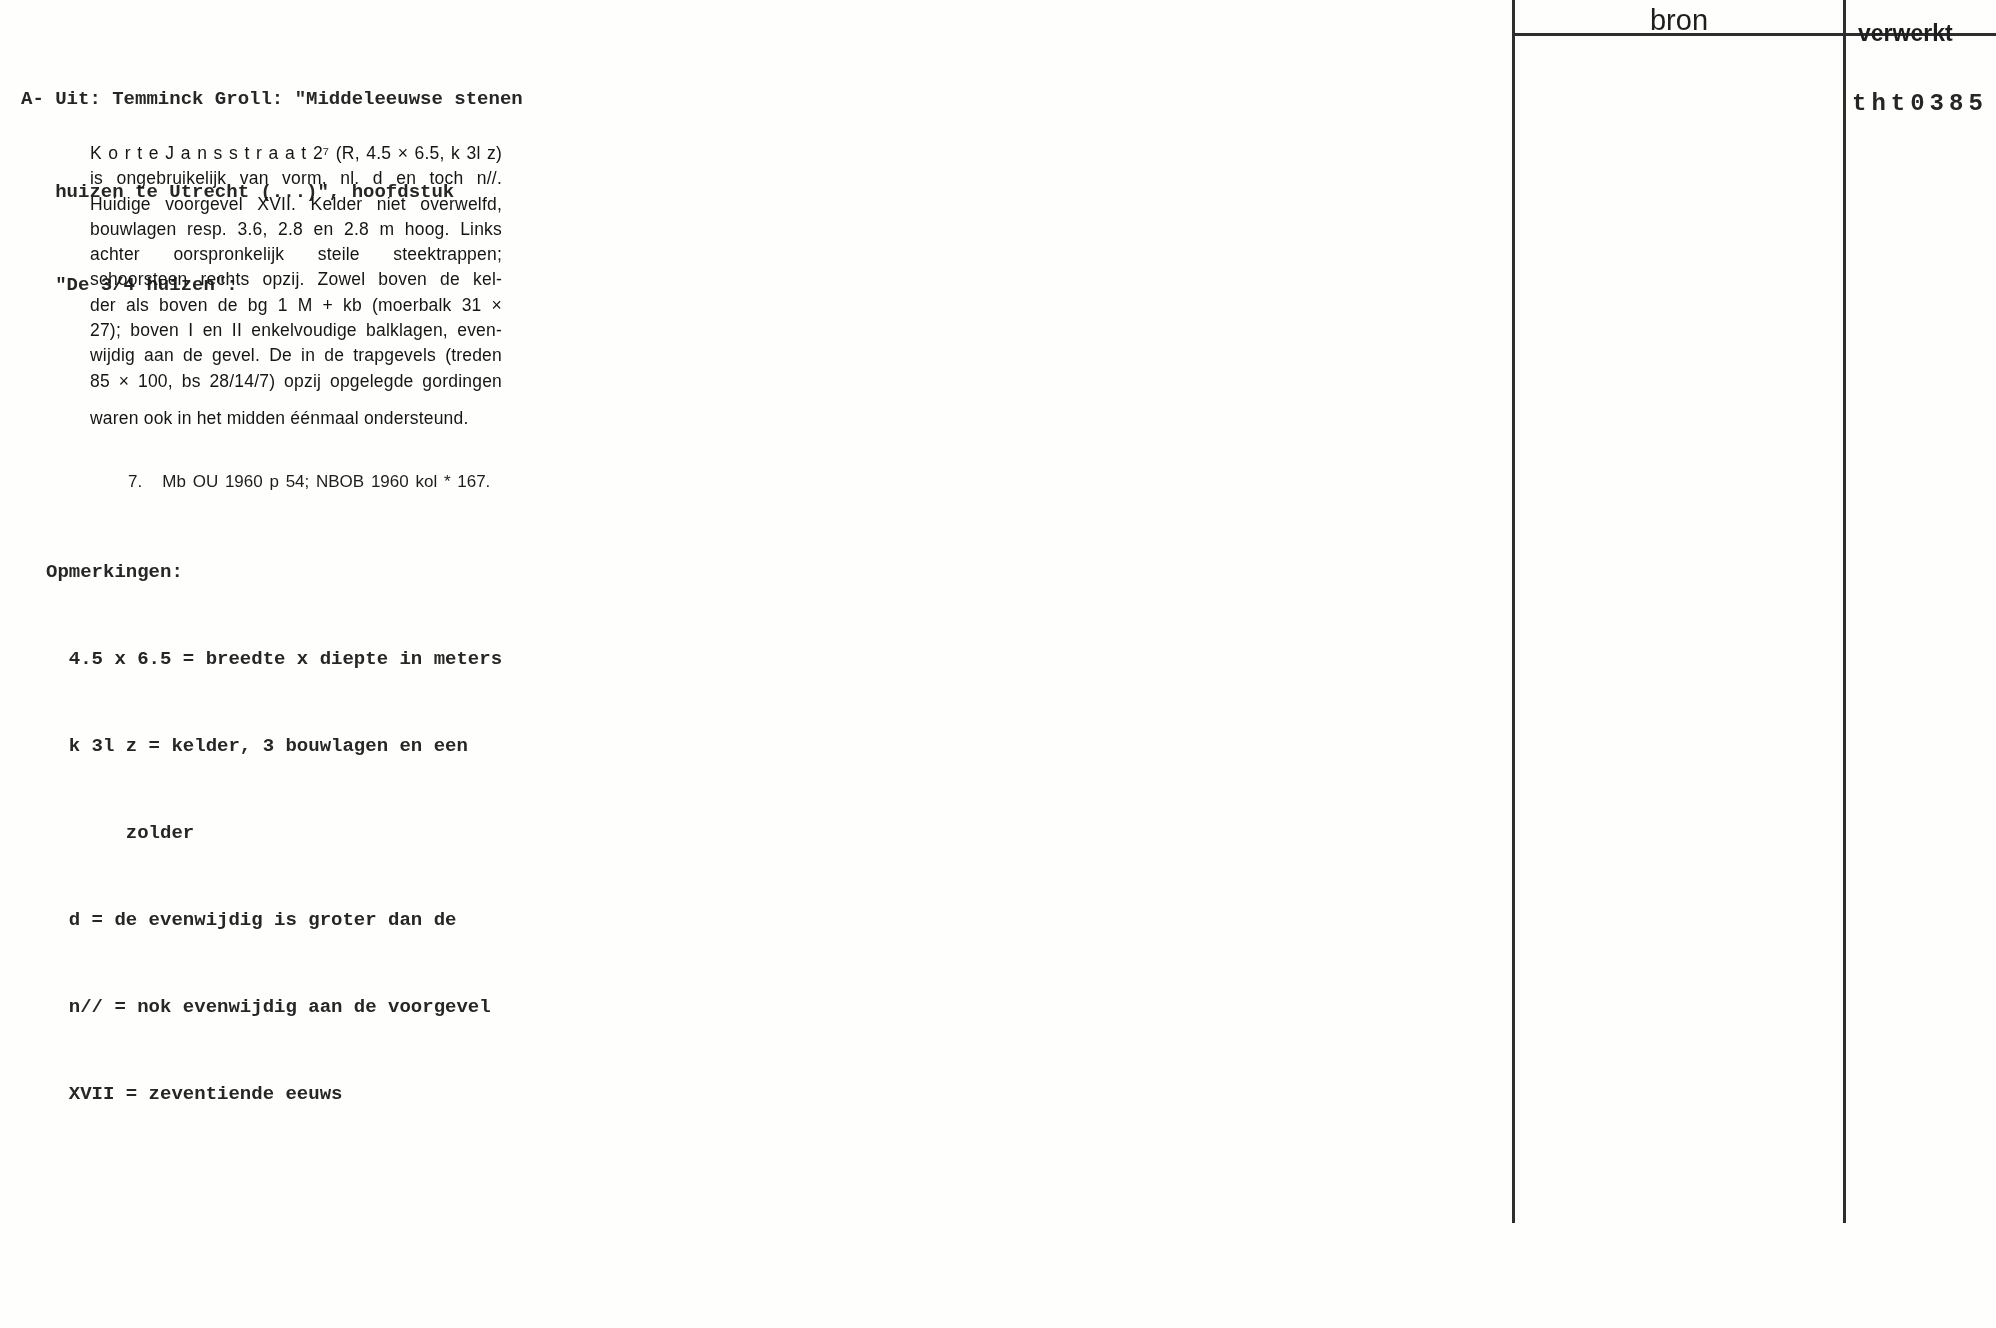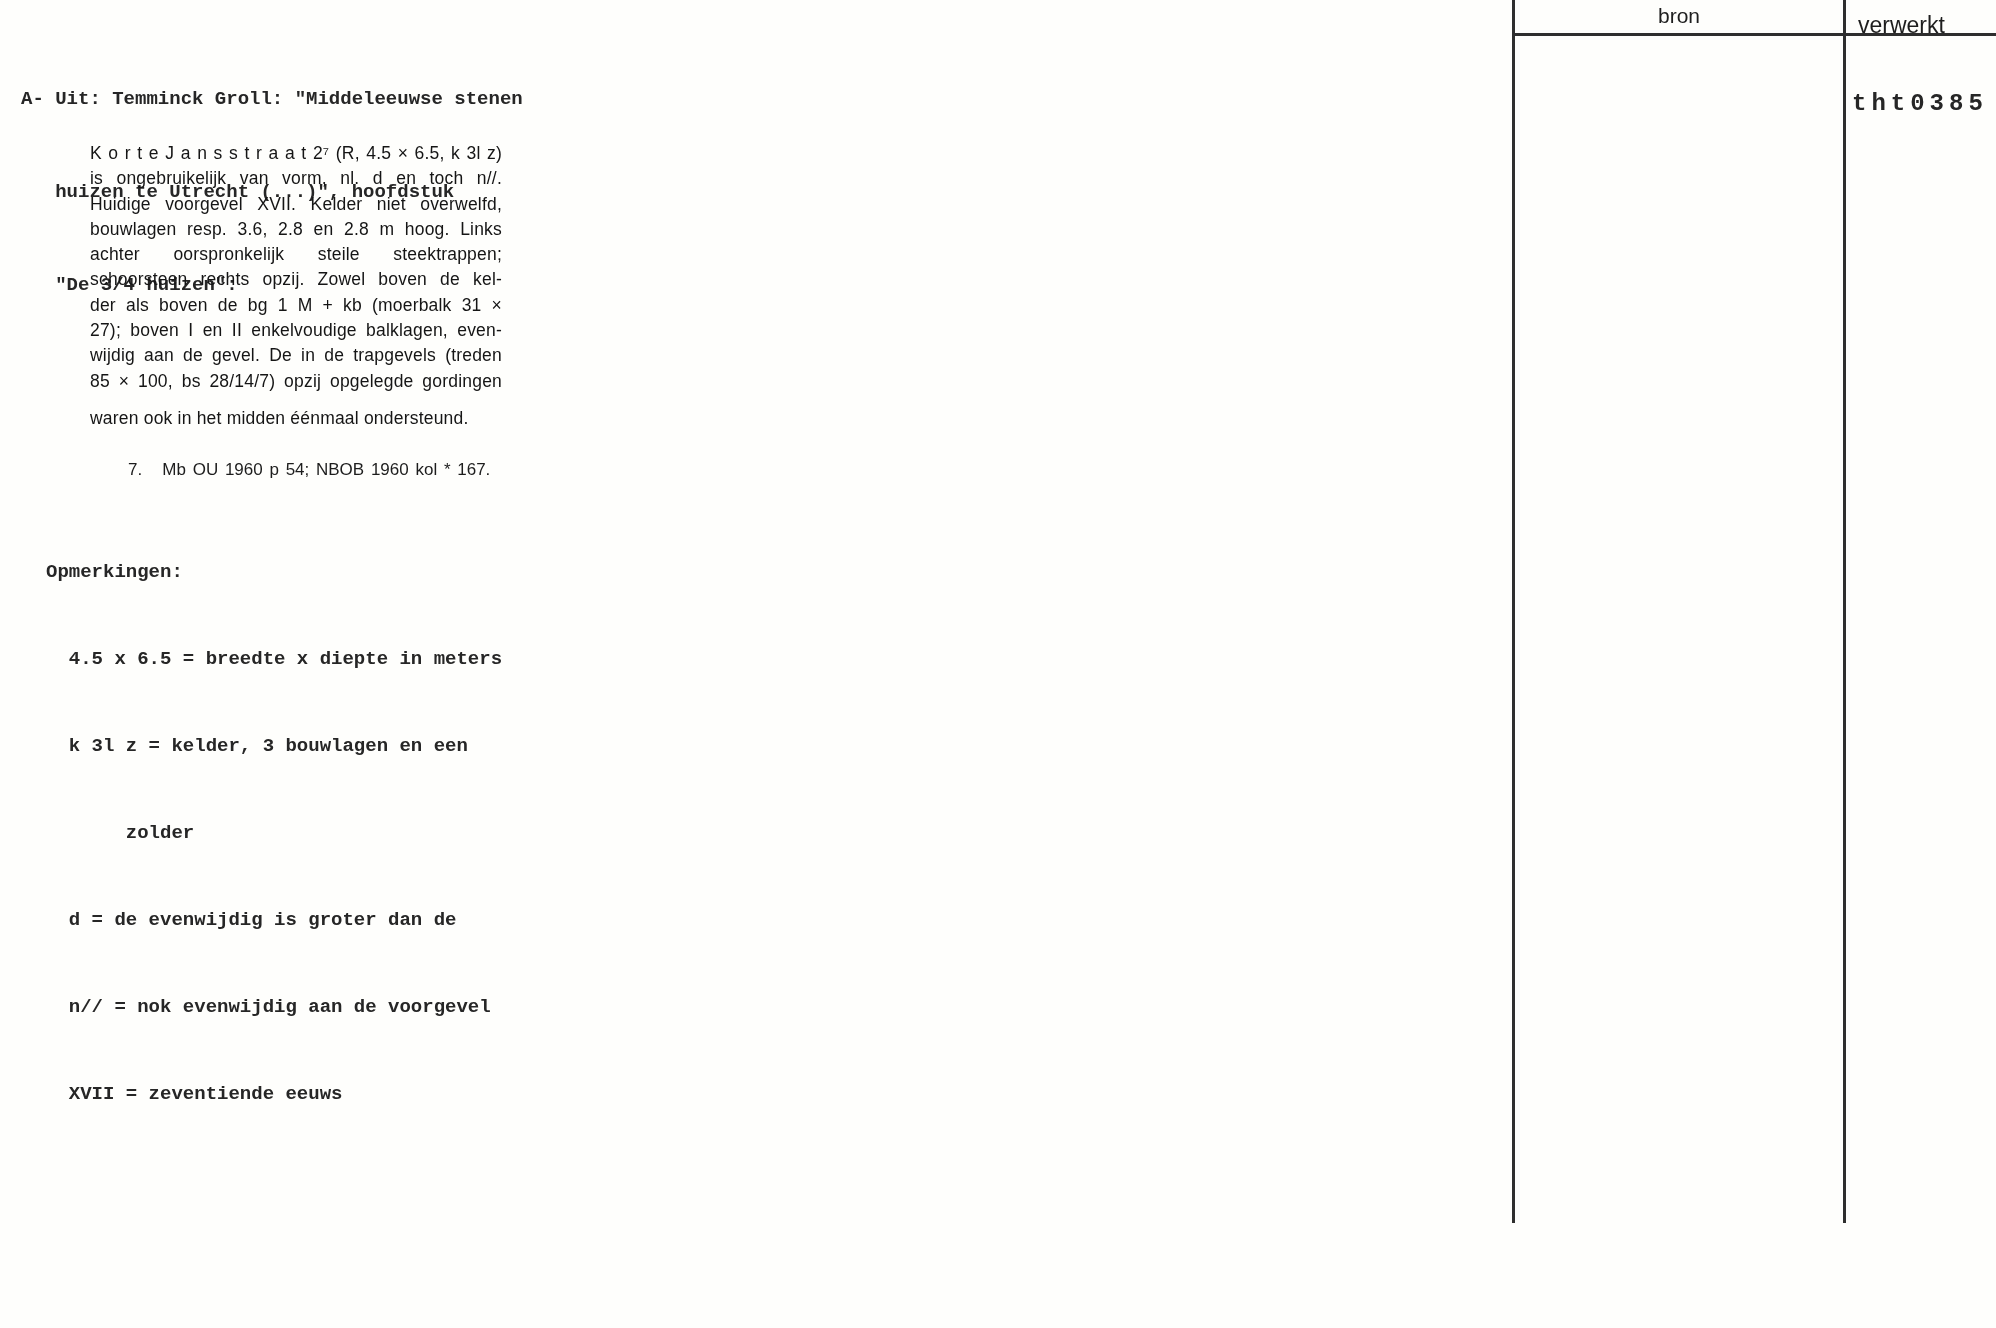--- a/index.html
+++ b/index.html
@@ -45,21 +45,21 @@
     text-align-last: justify;
   }
   .excerpt .x-line:last-child {
     text-align-last: left;
     margin-top: 12px;
   }
   
   .footnote {
     position: absolute;
     left: 128px;
-    top: 460px;
+    top: 472px;
     font-size: 17px;
     color: #1d1d1d;
     white-space: pre;
     word-spacing: 2px;
   }
   
   .opmerkingen {
     position: absolute;
     left: 46px;
     top: 500px;
@@ -84,29 +84,30 @@
     width: 484px;
     height: 3px;
     background: #2e2e2e;
   }
   .hdr-bron {
     position: absolute;
     left: 1515px;
     top: 4px;
     width: 328px;
     text-align: center;
-    font-size: 21px;
+    font-size: 29px;
     color: #1e1e1e;
   }
   .hdr-verwerkt {
     position: absolute;
     left: 1858px;
-    top: 12px;
+    top: 20px;
     font-size: 23px;
     color: #1e1e1e;
+    font-weight: bold;
   }
   .bron-cell {
     position: absolute;
     left: 1547px;
     top: 60px;
     font-size: 24px;
     line-height: 31px;
     white-space: pre;
   }
   .verwerkt-cell {

